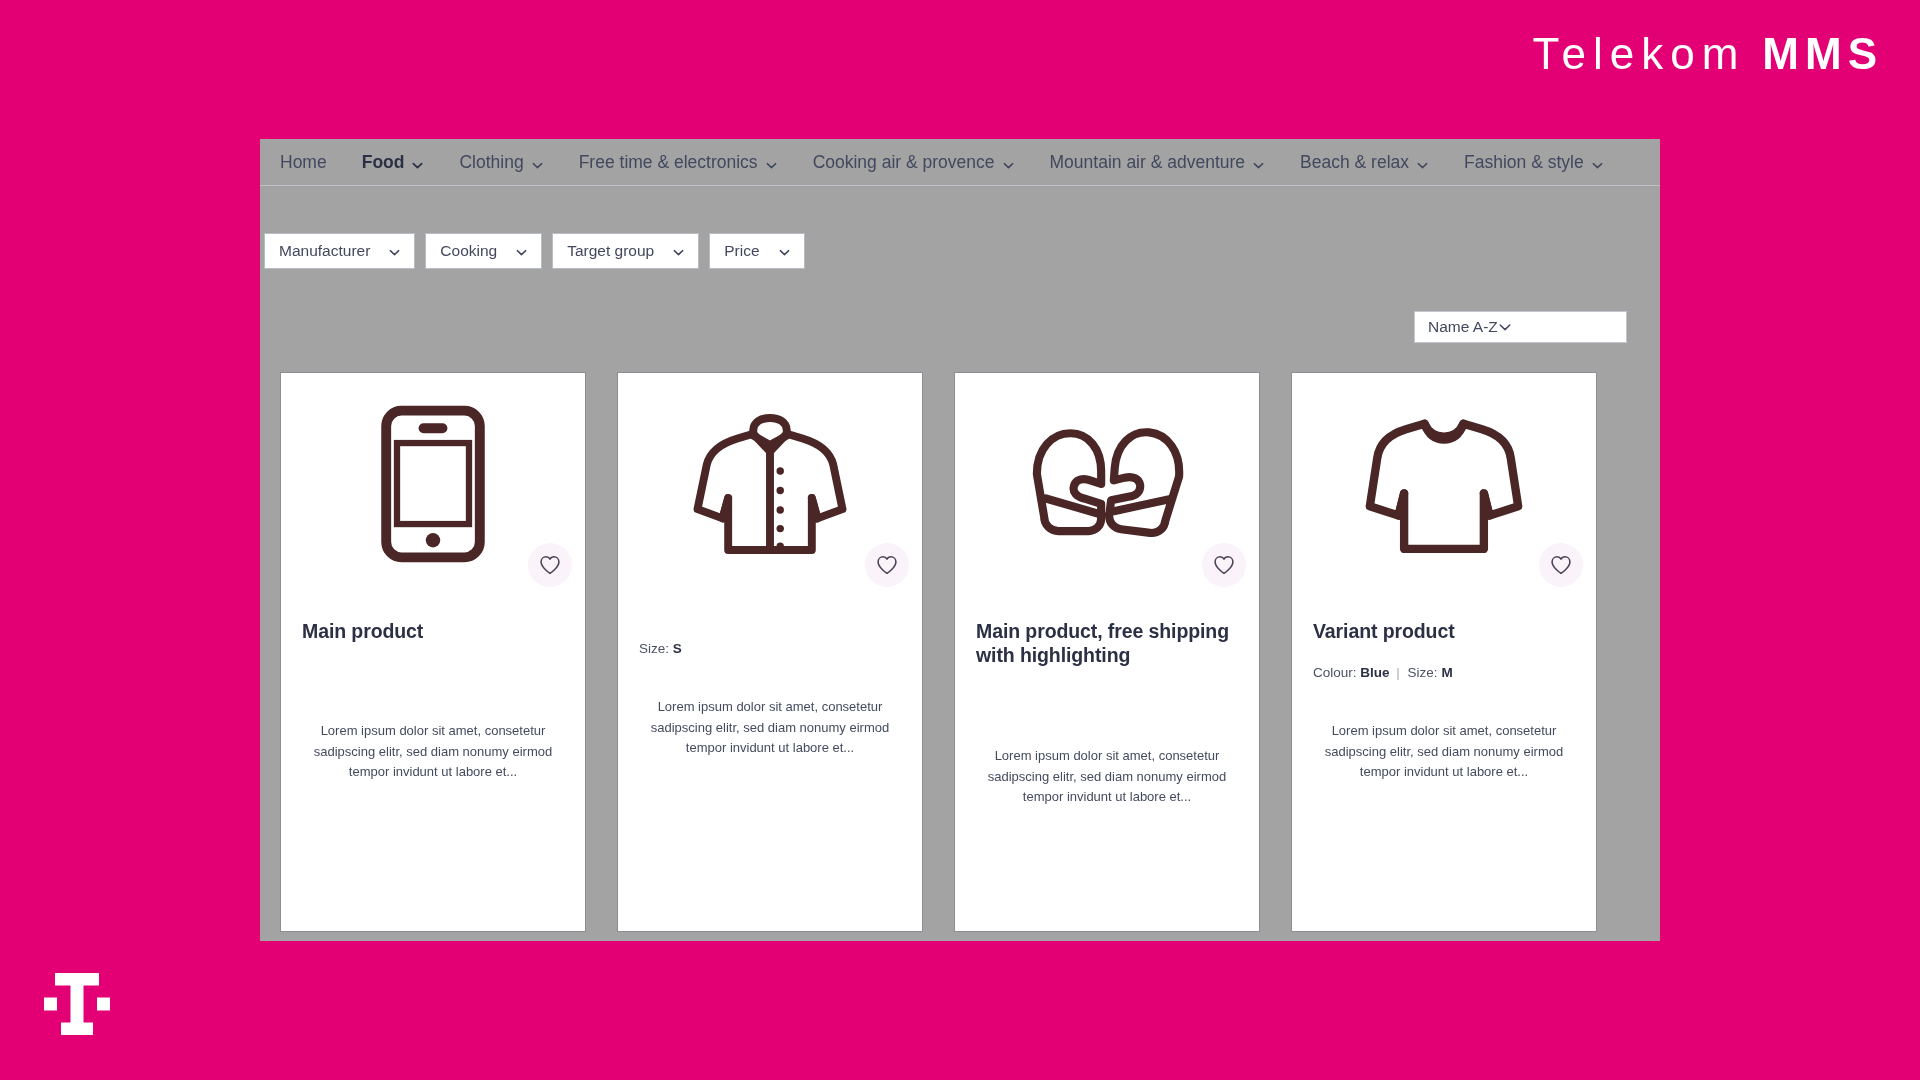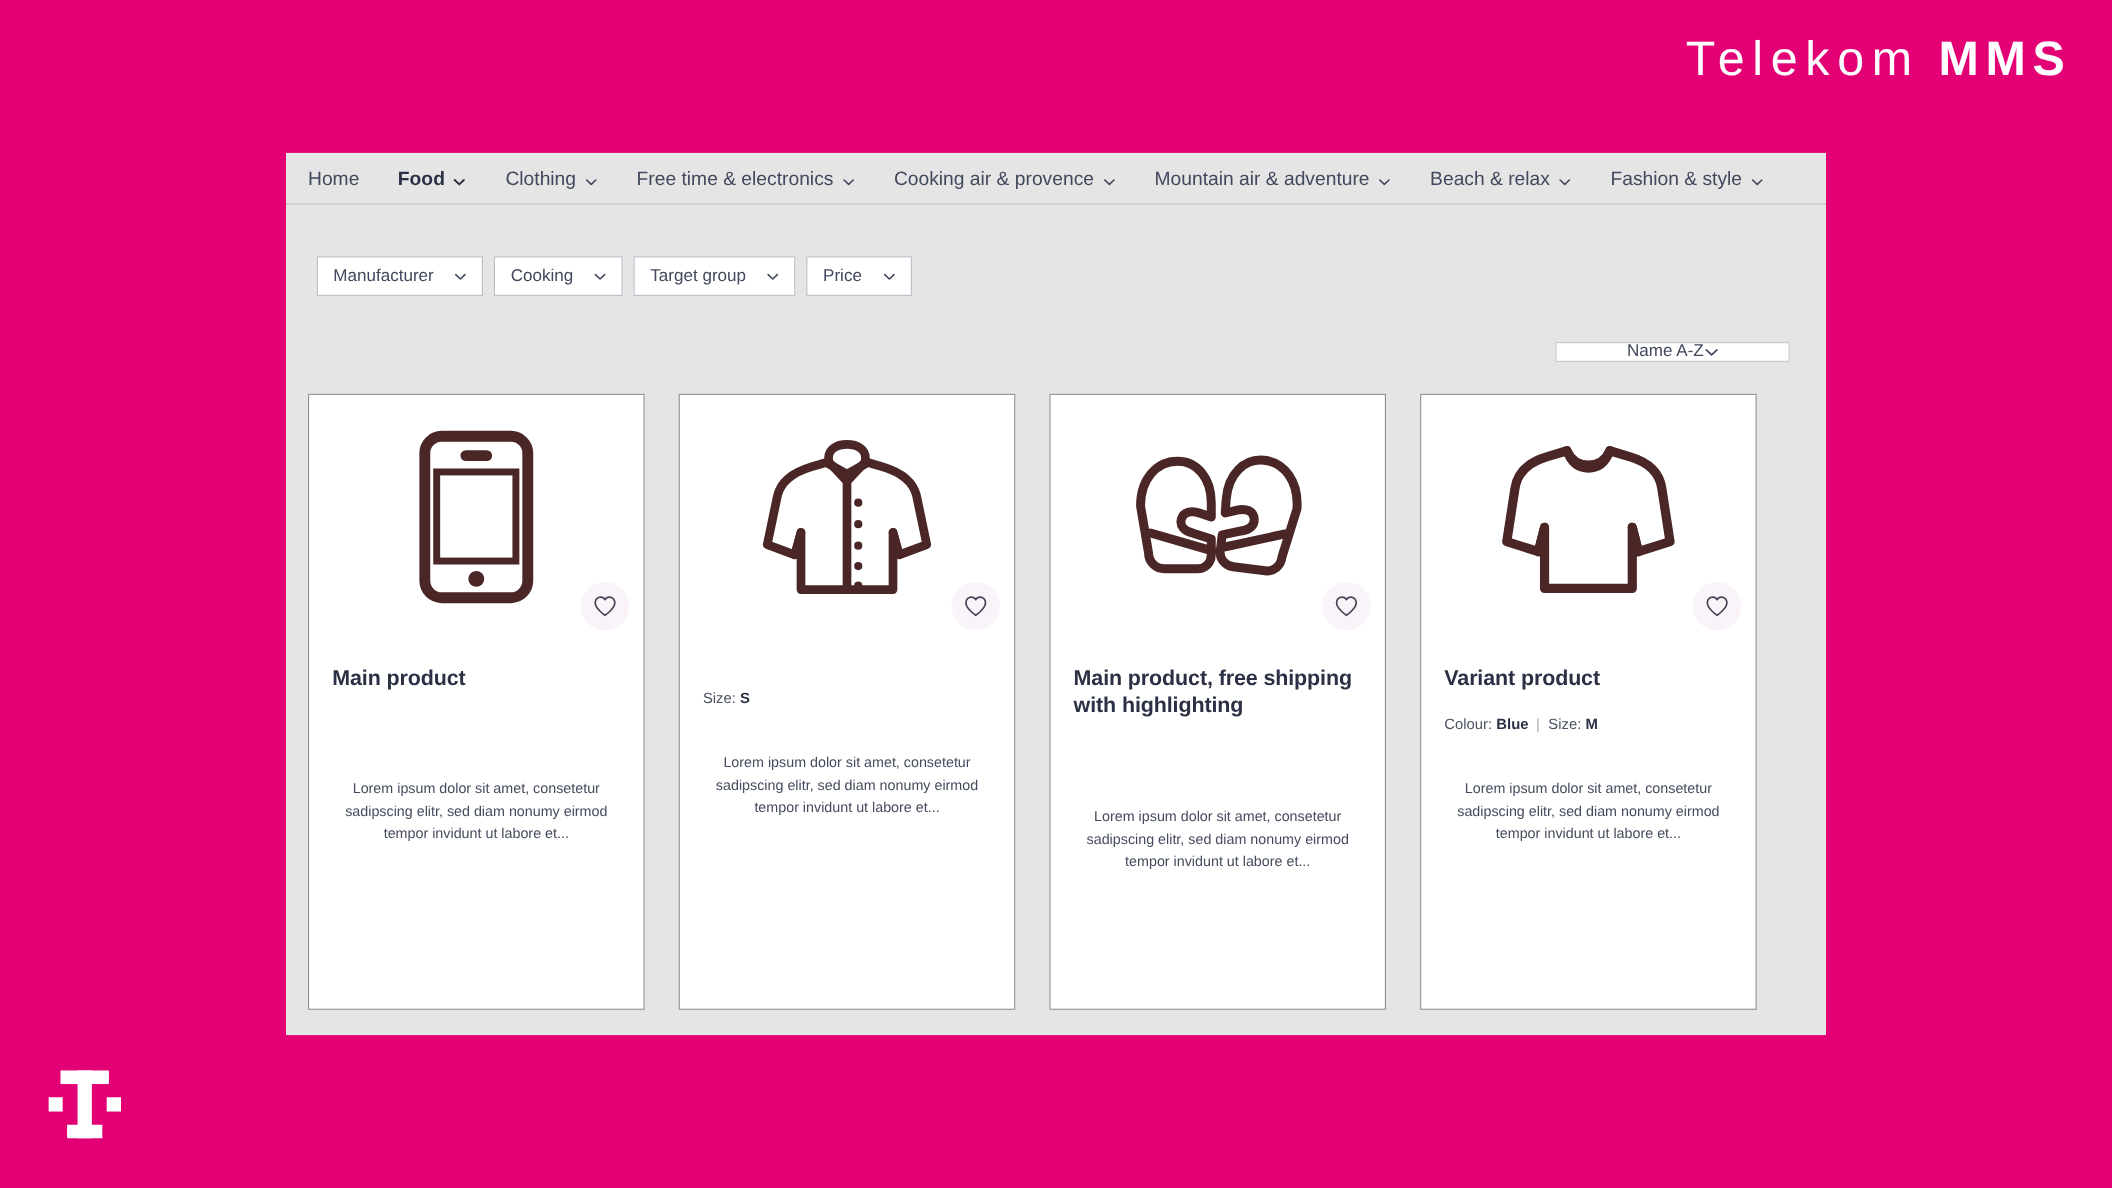--- a/index.html
+++ b/index.html
@@ -54,21 +54,21 @@
     height: 62px;
   }
 
   
   .page {
     position: absolute;
     left: 260px;
     top: 139px;
     width: 1400px;
     height: 802px;
-    background: #e5e5e5;
+    background: #a3a3a3;
   }
 
   
   .mainnav {
     height: 47px;
     border-bottom: 1px solid #bfbfc7;
     display: flex;
     align-items: center;
     padding-left: 20px;
   }
@@ -86,21 +86,21 @@
     margin-left: 7px;
     display: inline-block;
     width: 13px;
     height: 13px;
   }
 
   
   .filters {
     display: flex;
     align-items: center;
-    padding: 0 0 0 28px;
+    padding: 0 0 0 4px;
     margin-top: 47px;
   }
   .filter-btn {
     height: 36px;
     border: 1px solid #b8bcc6;
     background: #ffffff;
     display: flex;
     align-items: center;
     justify-content: space-between;
     padding: 0 13px 0 14px;
@@ -118,26 +118,26 @@
 
   
   .sortrow {
     display: flex;
     justify-content: flex-end;
     padding-right: 33px;
     margin-top: 42px;
   }
   .sort-select {
     width: 213px;
-    height: 18px;
+    height: 32px;
     border: 1px solid #c3c6cf;
     background: #ffffff;
     display: flex;
     align-items: center;
-    justify-content: center;
+    justify-content: flex-start;
     padding: 0 12px 0 13px;
     font-size: 15.5px;
     color: #42485d;
     cursor: pointer;
   }
   .sort-select .sort-caret { width: 14px; height: 14px; display: inline-block; }
 
   
   .grid {
     display: flex;

